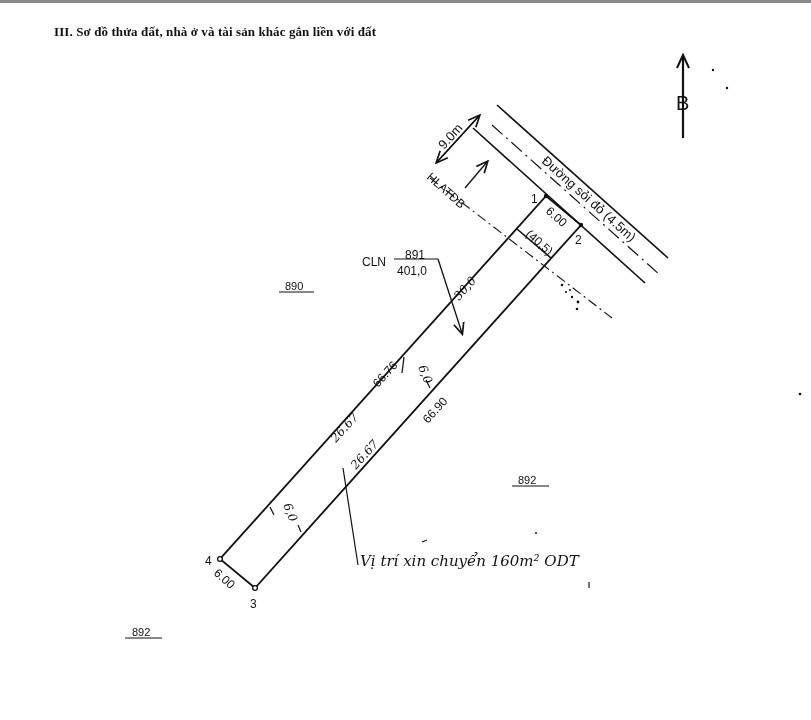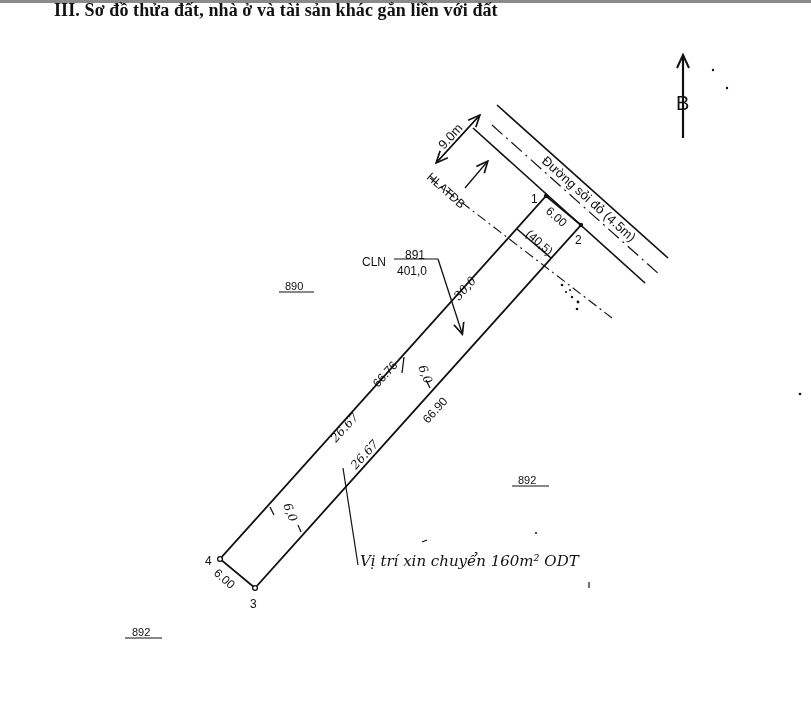--- a/index.html
+++ b/index.html
@@ -1,20 +1,20 @@
 <!DOCTYPE html>
 <html><head>
 <meta charset="utf-8">
 <style>
   html, body { margin: 0; padding: 0; background: #ffffff; }
   body { width: 811px; height: 720px; position: relative; overflow: hidden;
          font-family: "Liberation Sans", sans-serif; color: #111; }
   .topbar { position: absolute; left: 0; top: 0; width: 811px; height: 3px; background: #8a8a8a; }
-  .title { position: absolute; left: 54px; top: 0; font-family: "Liberation Serif", serif;
-           font-weight: bold; font-size: 18px; letter-spacing: 0.1px; white-space: nowrap; }
+  .title { position: absolute; left: 54px; top: 24px; font-family: "Liberation Serif", serif;
+           font-weight: bold; font-size: 13px; letter-spacing: 0.1px; white-space: nowrap; }
   svg { position: absolute; left: 0; top: 0; }
   .lbl { font-family: "Liberation Sans", sans-serif; fill: #111; }
   .hand { font-family: "DejaVu Serif", serif; font-style: italic; fill: #111; }
 </style>
 </head>
 <body>
 
 <div class="topbar"></div>
 <div class="title">III. Sơ đồ thửa đất, nhà ở và tài sản khác gắn liền với đất</div>
 

